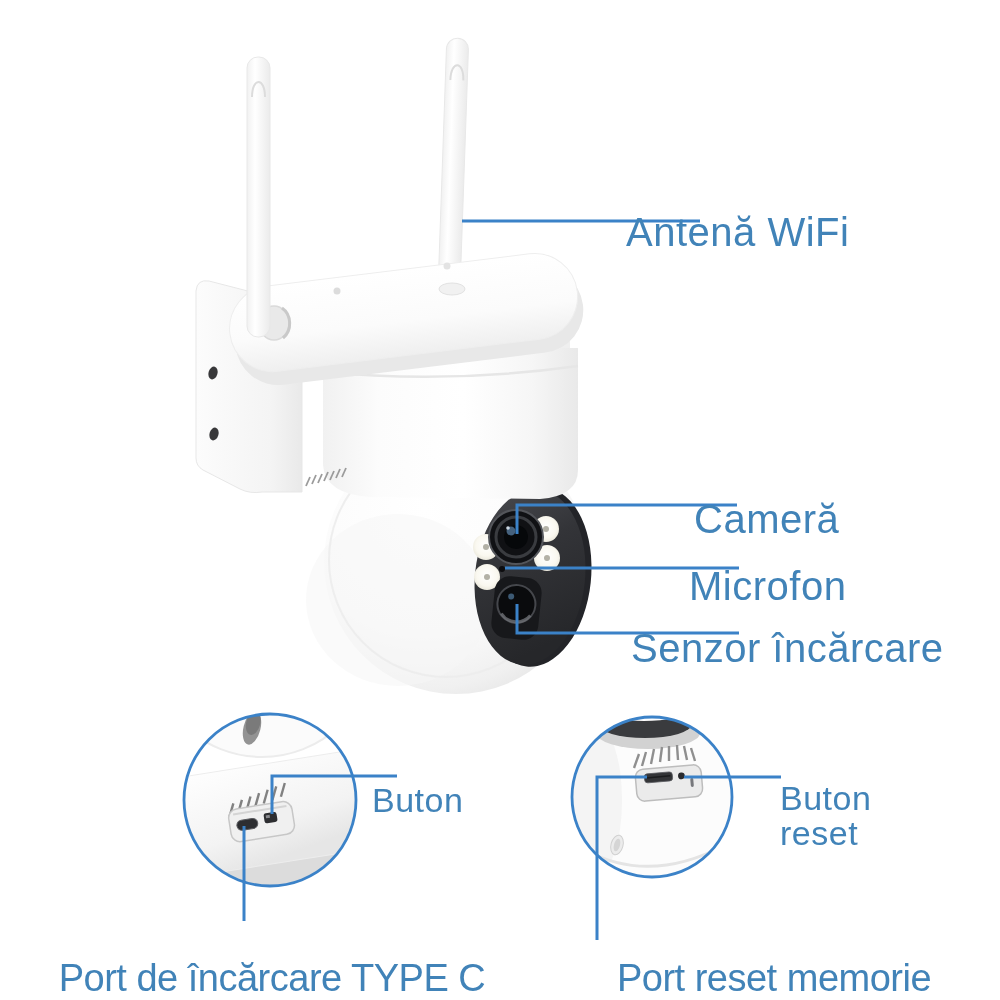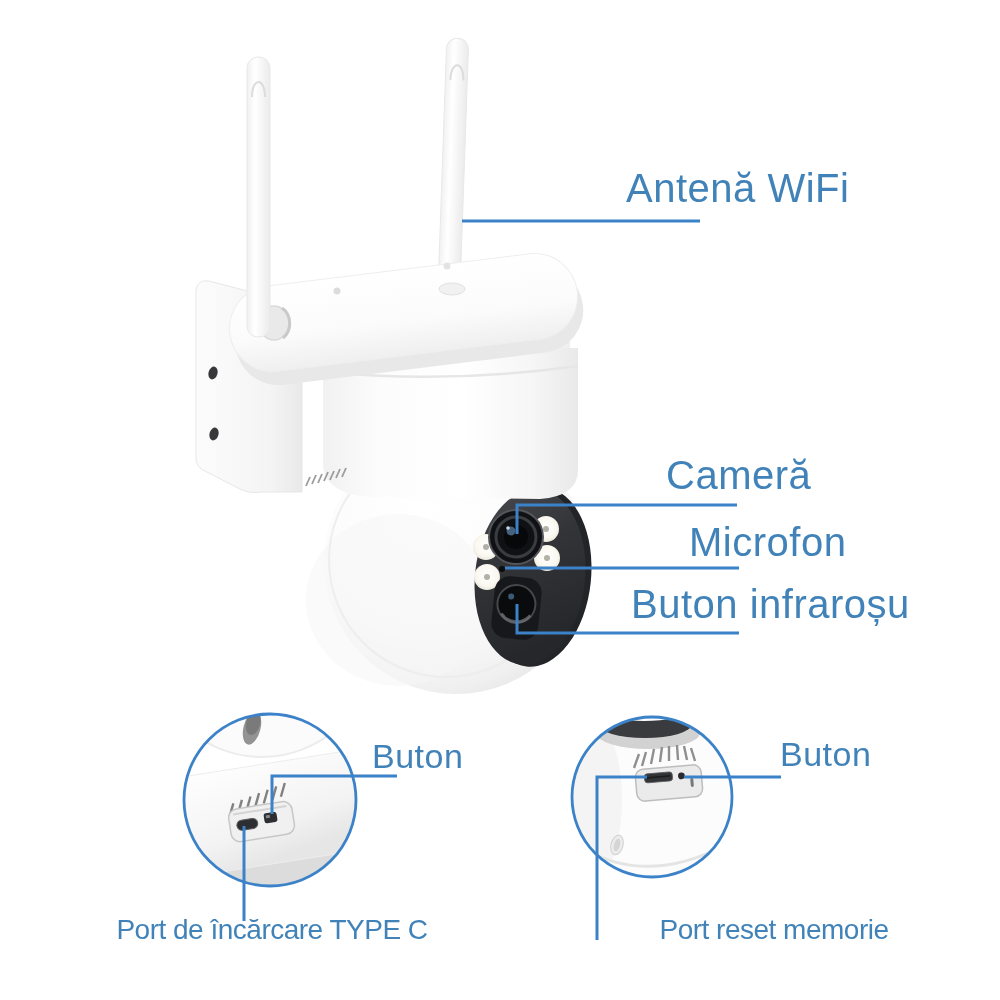--- a/index.html
+++ b/index.html
@@ -3,31 +3,31 @@
 <meta charset="utf-8">
 <style>
   html,body{margin:0;padding:0;background:#ffffff;}
   .canvas{
     position:relative;width:1000px;height:1000px;background:#ffffff;overflow:hidden;
     font-family:"Liberation Sans", sans-serif;
   }
   .canvas svg{position:absolute;left:0;top:0;}
   .label{
     position:absolute;color:#4183b8;font-weight:500;white-space:nowrap;
-    letter-spacing:0.5px;line-height:1.05;
+    letter-spacing:0.5px;line-height:1.05;margin-top:44px;
   }
   .label-lg{font-size:40px;}
   .label-antenna{left:626px;top:167px;}
-  .label-camera{left:666px;top:454px;}
+  .label-camera{left:694px;top:454px;}
   .label-microfon{left:689px;top:521px;}
   .label-senzor{left:631px;top:583px;}
   .label-two{font-size:34px;letter-spacing:0.5px;line-height:1.02;}
   .label-onoff{left:372px;top:739px;width:166px;}
   .label-reset{left:780px;top:737px;width:126px;}
-  .label-bottom{font-size:28px;text-align:center;letter-spacing:-0.5px;}
+  .label-bottom{font-size:38px;text-align:center;letter-spacing:-0.5px;}
   .label-typec{left:24px;top:915px;width:496px;}
   .label-memorie{left:598px;top:915px;width:352px;}
 </style>
 </head>
 <body>
 
 <div class="canvas">
 
 <svg width="1000" height="1000" viewBox="0 0 1000 1000">
   <defs>
@@ -249,25 +249,26 @@
     <path d="M272,814 V776 H397"></path>
     <path d="M244,826 V921"></path>
     <path d="M684,777 H781"></path>
     <path d="M647,777 H597 V940"></path>
   </g>
 </svg>
 
   <div class="label label-lg label-antenna">Antenă WiFi</div>
   <div class="label label-lg label-camera">Cameră</div>
   <div class="label label-lg label-microfon">Microfon</div>
-  <div class="label label-lg label-senzor">Buton infraroșu</div>
+  <div class="label label-lg label-senzor">Senzor încărcare</div>
 
   <div class="label label-two label-onoff">
     <div>Buton</div>
   </div>
 
   <div class="label label-two label-reset">
     <div>Buton</div>
+    <div>reset</div>
   </div>
 
   <div class="label label-bottom label-typec">Port de încărcare TYPE C</div>
   <div class="label label-bottom label-memorie">Port reset memorie</div>
 </div>
 
 </body></html>

